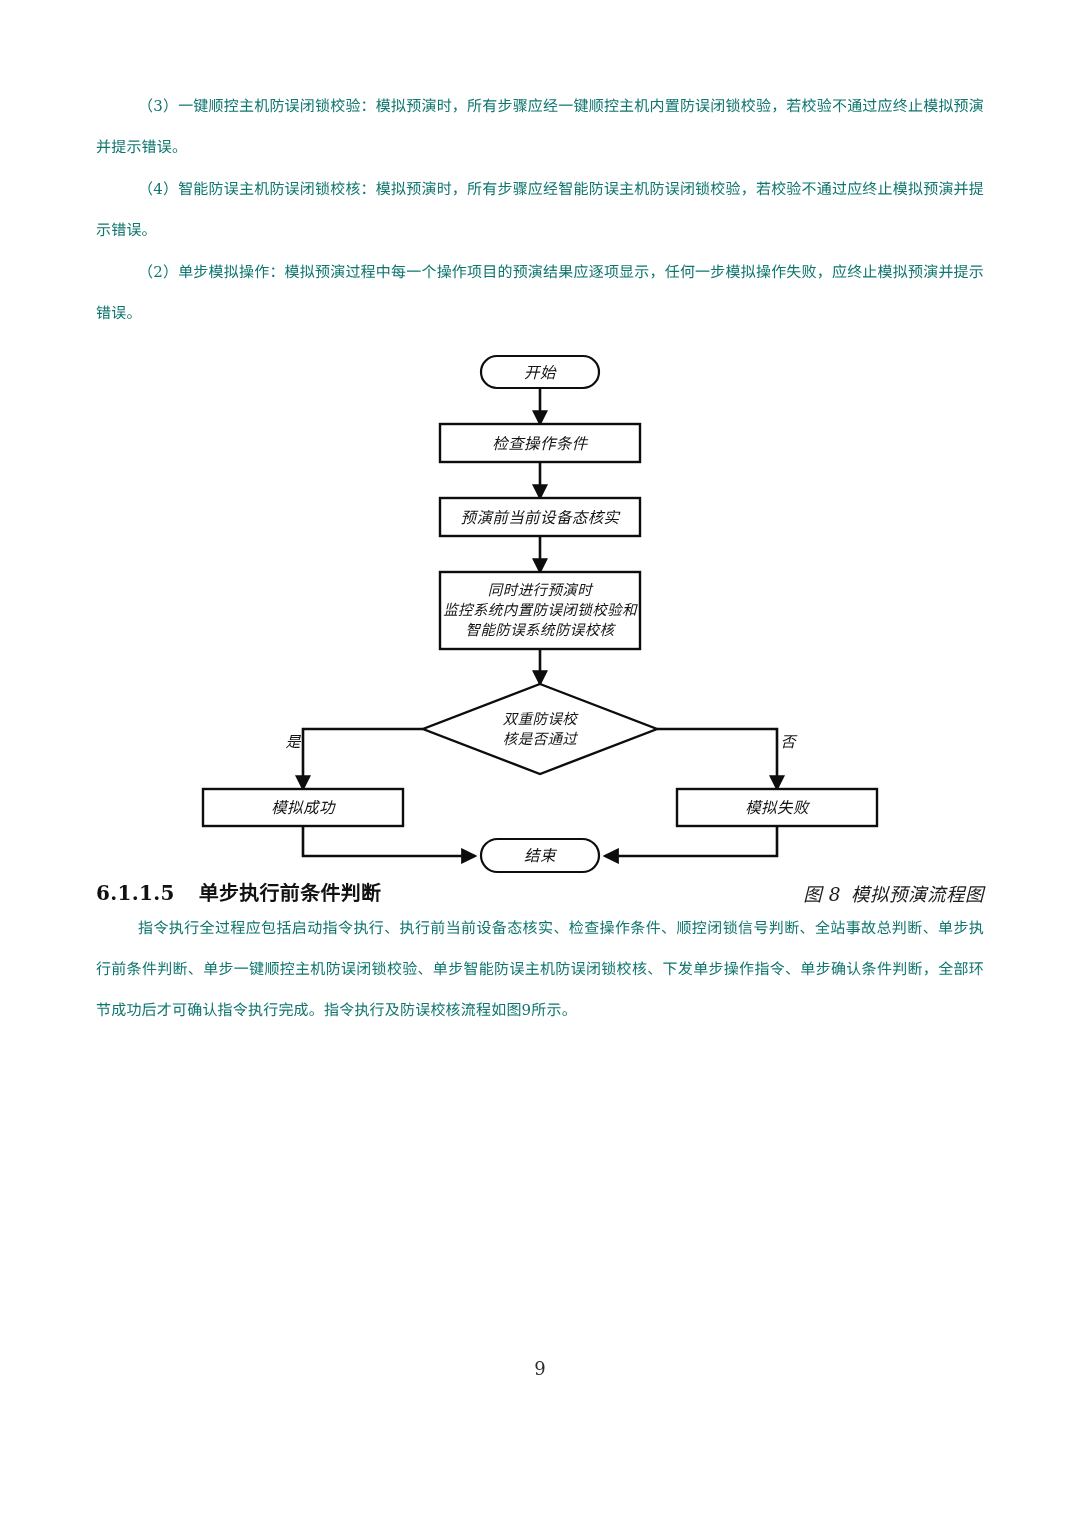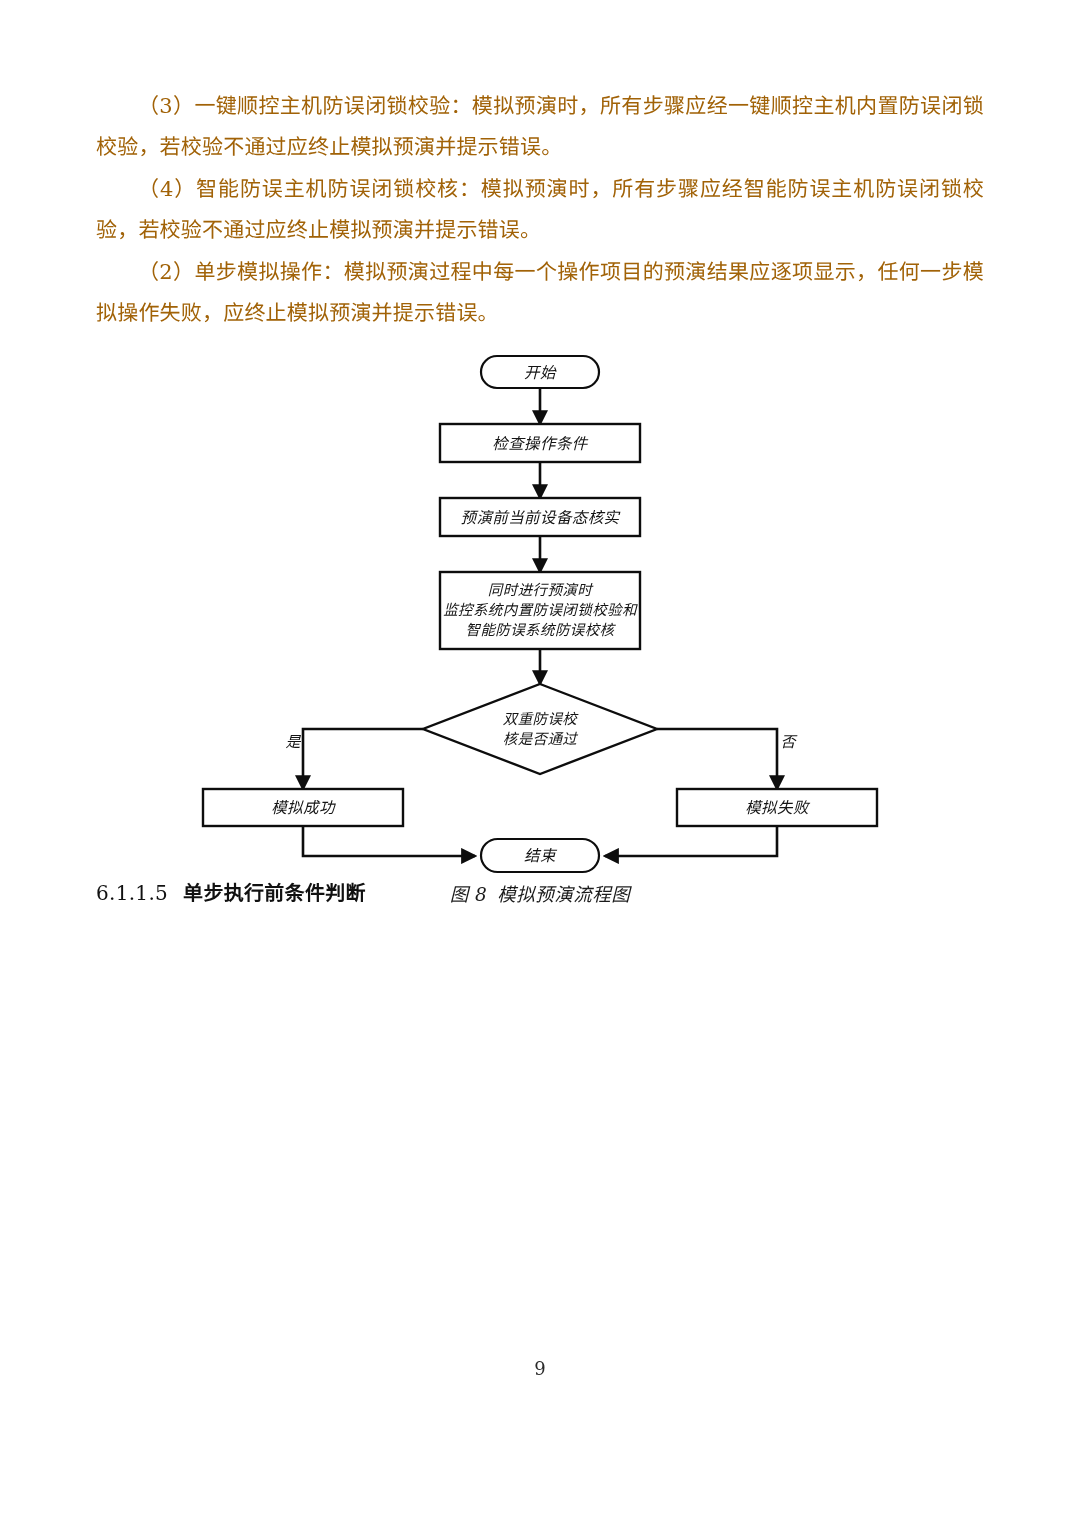--- a/index.html
+++ b/index.html
@@ -22,64 +22,64 @@
   }
   .content {
     position: absolute;
     left: 96px;
     top: 86px;
     width: 888px;
   }
 
   
   .para {
-    font-size: 21px;
+    font-size: 15px;
     line-height: 41px;
     text-align: justify;
     text-justify: inter-ideograph;
     letter-spacing: 0.2px;
     margin: 0 0 1px 0;
-    color: #a16207;
+    color: #0f766e;
   }
   .para.indent {
     text-indent: 42px;
   }
   .para.indent-small {
     text-indent: 41px;
   }
 
   
   .heading {
     font-family: "DejaVu Sans", "Liberation Sans", sans-serif;
     font-weight: bold;
     font-size: 20px;
     line-height: 30px;
     margin: 0;
     color: #111;
     letter-spacing: 0.3px;
   }
   .heading .num {
     font-family: "DejaVu Serif", "Liberation Serif", serif;
-    font-weight: normal;
-    margin-right: 15px;
+    font-weight: bold;
+    margin-right: 24px;
   }
 
   
   .figure {
     position: relative;
     width: 888px;
     height: 530px;
     margin: 14px 0 0 0;
     font-style: italic;
   }
   .figure svg {
     display: block;
   }
   .fig-caption {
-    text-align: center;
+    text-align: right;
     font-size: 18.5px;
     line-height: 26px;
     margin: 4px 0 0 0;
     color: #1b1b1b;
     letter-spacing: 0.5px;
   }
   .fig-caption .cap-num { margin-right: 10px; }
 
   
   .page-number {
@@ -201,17 +201,18 @@
 
       <p class="fig-caption">
         <span class="cap-num">图 8</span><span>模拟预演流程图</span>
       </p>
     </div>
 
     <h2 class="heading">
       <span class="num">6.1.1.5</span><span>单步执行前条件判断</span>
     </h2>
 
+    <p class="para indent">指令执行全过程应包括启动指令执行、执行前当前设备态核实、检查操作条件、顺控闭锁信号判断、全站事故总判断、单步执行前条件判断、单步一键顺控主机防误闭锁校验、单步智能防误主机防误闭锁校核、下发单步操作指令、单步确认条件判断，全部环节成功后才可确认指令执行完成。指令执行及防误校核流程如图9所示。</p>
 
   </div>
 
   <div class="page-number">9</div>
 </div>
 
 </body></html>

